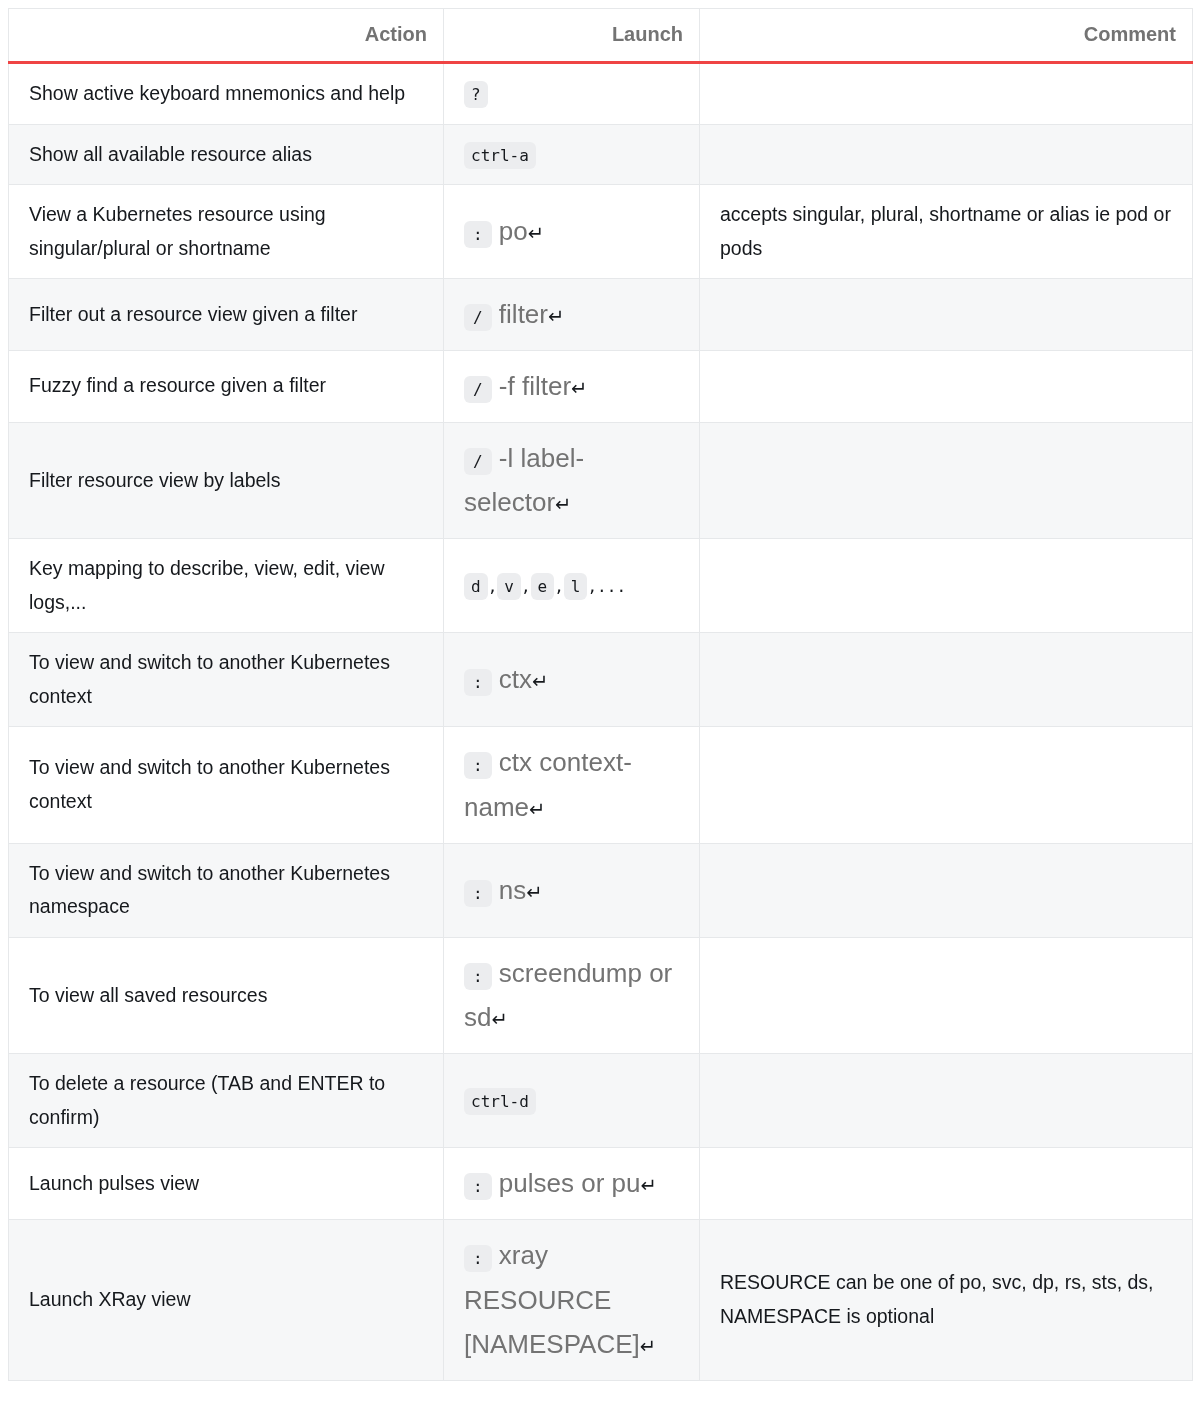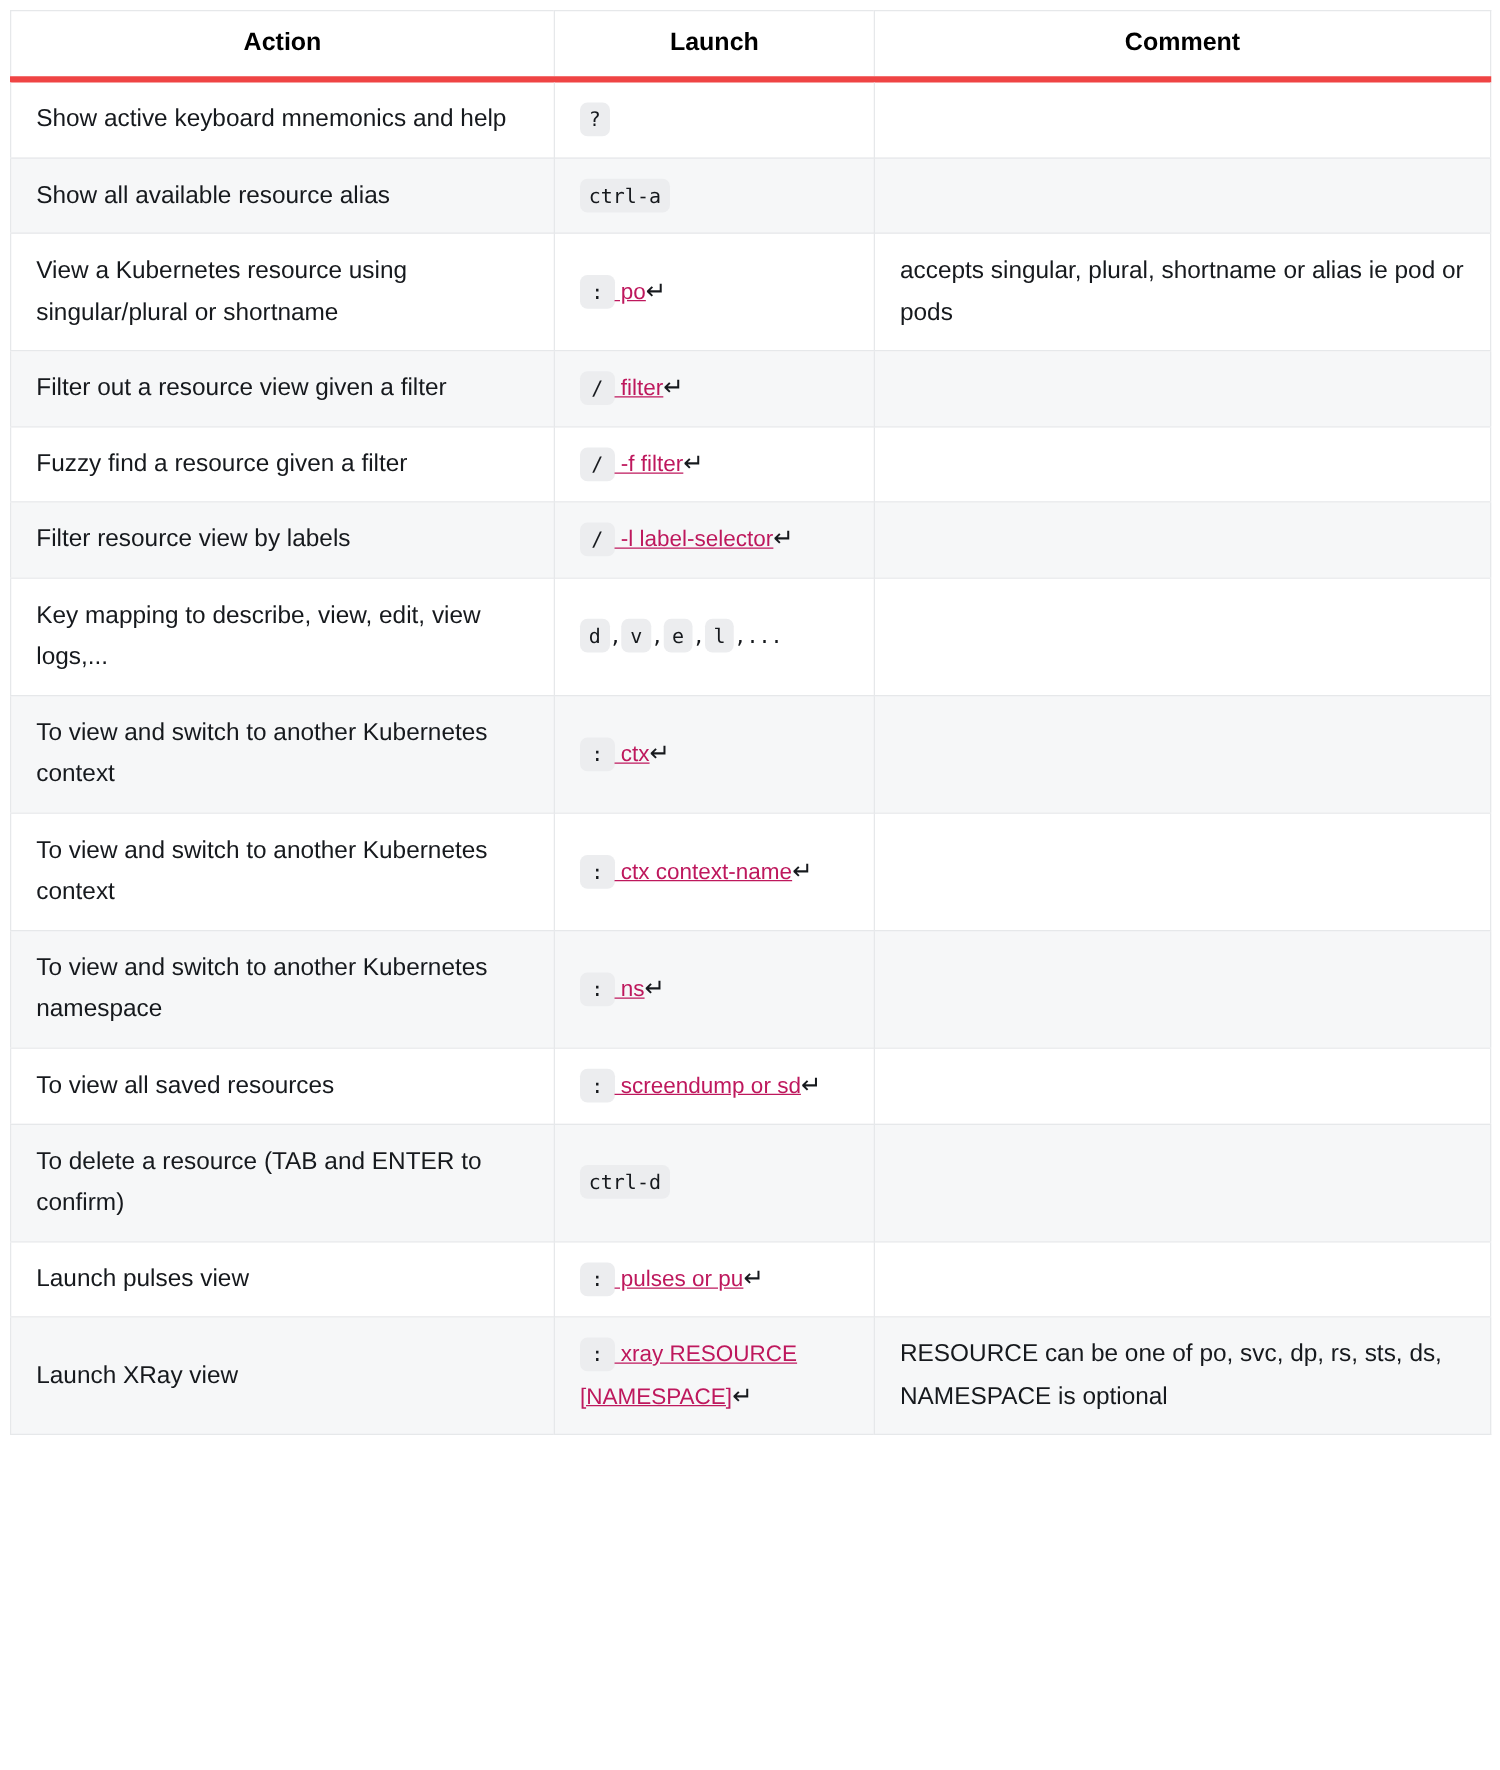--- a/index.html
+++ b/index.html
@@ -29,25 +29,25 @@
     background: #ffffff;
   }
 
   table.kbd-table col.col-action   { width: 435px; }
   table.kbd-table col.col-command  { width: 256px; }
   table.kbd-table col.col-comment  { width: 493px; }
 
   thead th {
     font-size: 20px;
     font-weight: bold;
-    text-align: center;
-    color: #000000;
+    text-align: right;
+    color: #737373;
     padding: 14px 16px 15px 16px;
     border-right: 1px solid #e6e8ea;
-    border-bottom: 5px solid #ef4444;
+    border-bottom: 3px solid #ef4444;
     background: #ffffff;
     vertical-align: middle;
   }
   thead th:last-child { border-right: none; }
 
   tbody td {
     font-size: 19.5px;
     line-height: 1.72;
     color: #16191d;
     padding: 13px 16px 13px 20px;
@@ -73,23 +73,22 @@
     border-radius: 6px;
     padding: 4px 7px;
     color: #16191d;
     white-space: nowrap;
   }
   code.chip.sym {
     padding: 4px 9px;
   }
   span.plain {
     font-family: "Liberation Sans", sans-serif;
-    font-size: 18px;
-    color: #be185d;
-    text-decoration: underline;
+    font-size: 26px;
+    color: #737373;
   }
   span.sep {
     font-family: "DejaVu Sans Mono", "Liberation Mono", monospace;
     font-size: 16px;
     color: #16191d;
   }
   span.ret {
     font-family: "Liberation Sans", sans-serif;
     font-size: 19.5px;
   }

